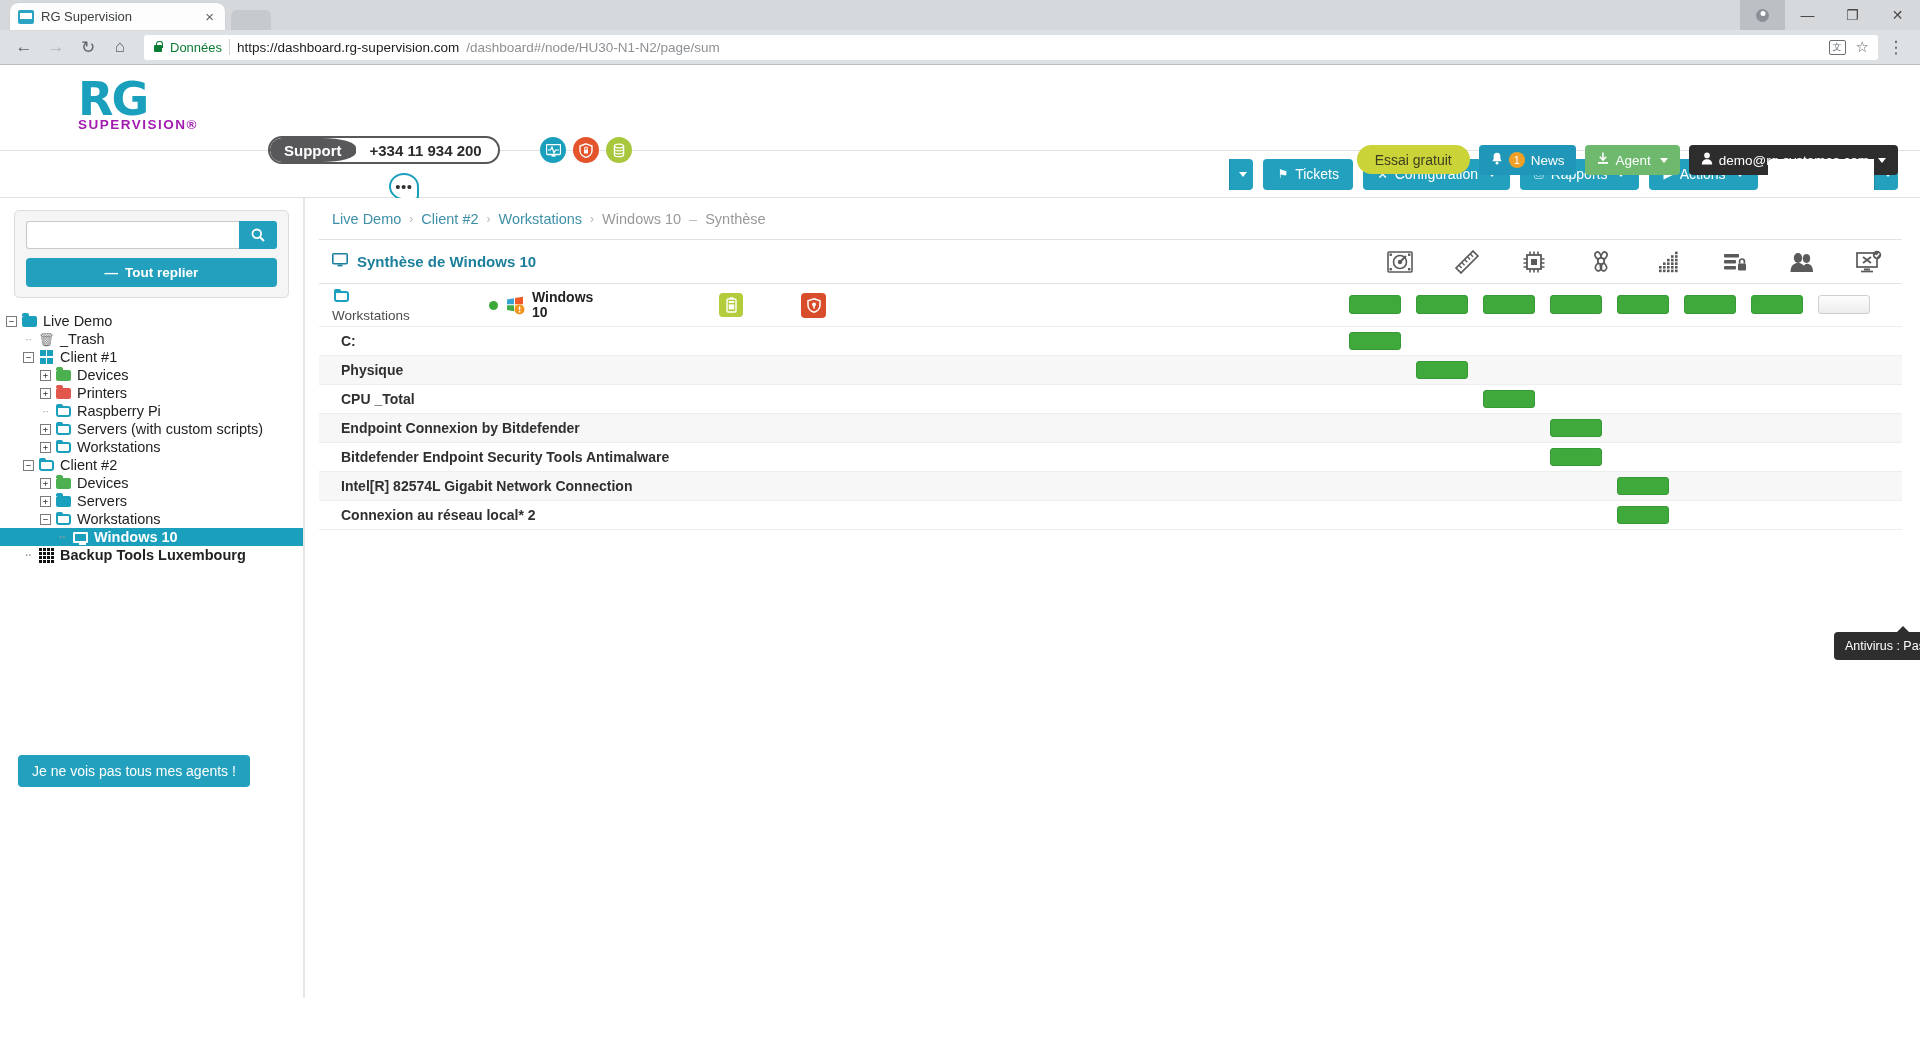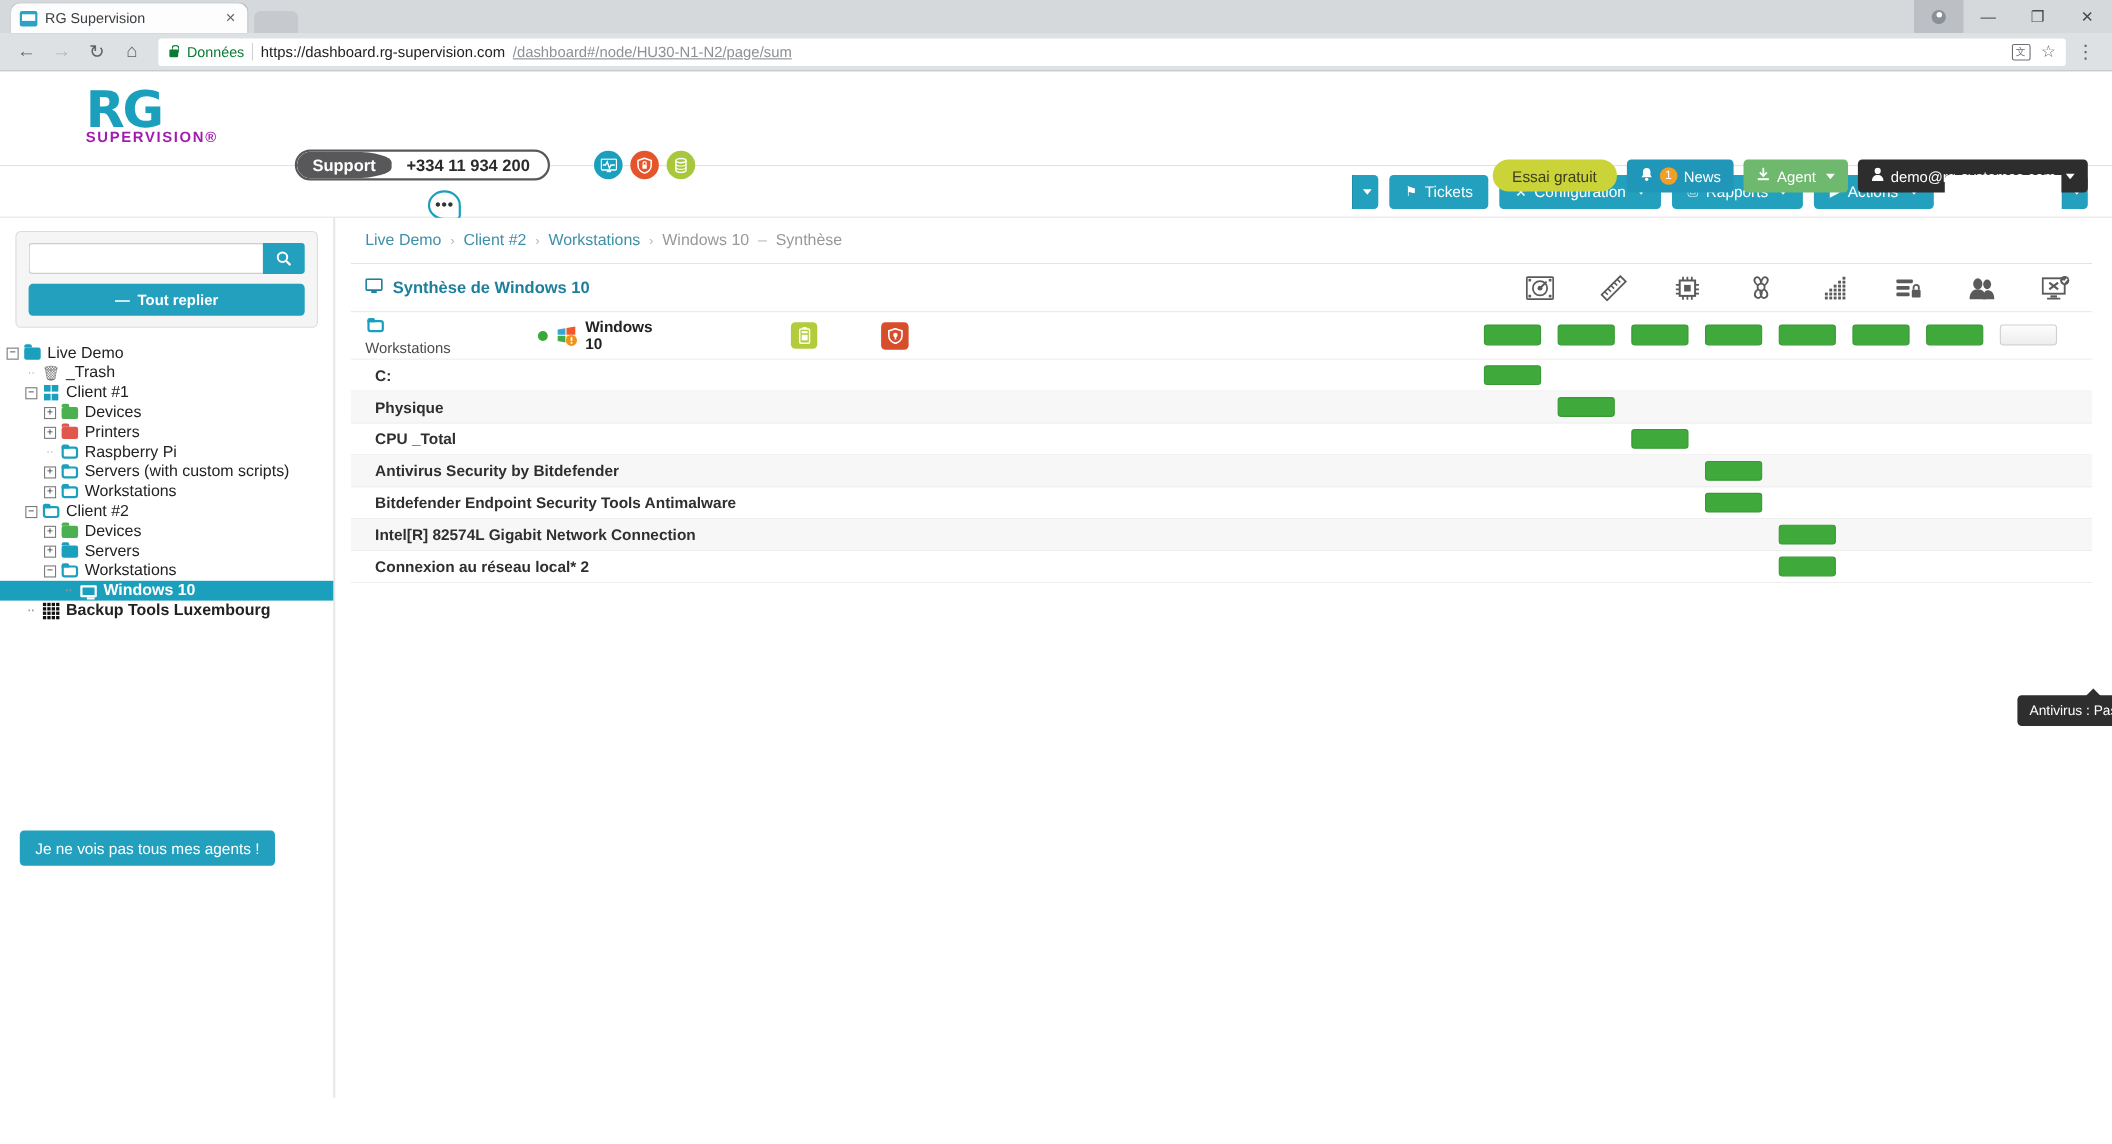--- a/index.html
+++ b/index.html
@@ -90,21 +90,21 @@
     content:""; position:absolute; left:1px; top:4px; width:8px; height:7px;
     background:#0a7b34; border-radius:1px;
   }
   .lock-icon::after{
     content:""; position:absolute; left:2.5px; top:0px; width:5px; height:6px;
     border:1.6px solid #0a7b34; border-bottom:none; border-radius:3px 3px 0 0;
   }
   .secure-text { color: #0a7b34; font-size: 13px; }
   .omni-sep { width:1px; height:16px; background:#d0d2d4; }
   .url-strong { color: #202124; }
-  .url-dim { color: #8d9094; text-decoration: underline; }
+  .url-dim { color: #8d9094; }
   .omni-right { margin-left:auto; display:flex; align-items:center; gap:10px;}
   .translate-ic { width:17px;height:15px;border:1.5px solid #6b6f73;border-radius:2px;
      display:flex;align-items:center;justify-content:center;font-size:9px;color:#6b6f73;}
   .star-ic { font-size:15px; color:#5f6368; }
 
   
   .app-header {
     height: 86px; background: #fff; position: relative;
     border-bottom: 1px solid #e2e2e2;
   }
@@ -829,21 +829,21 @@
             <span class="pill" style="left: 74px; top: 5px;"></span>
           </div>
         </div>
         <div class="row">
           <div class="row-label">CPU _Total</div>
           <div class="pill-area">
             <span class="pill" style="left: 141px; top: 5px;"></span>
           </div>
         </div>
         <div class="row">
-          <div class="row-label">Antivirus Security by Bitdefender</div>
+          <div class="row-label">Endpoint Connexion by Bitdefender</div>
           <div class="pill-area">
             <span class="pill" style="left: 208px; top: 5px;"></span>
           </div>
         </div>
         <div class="row">
           <div class="row-label">Bitdefender Endpoint Security Tools Antimalware</div>
           <div class="pill-area">
             <span class="pill" style="left: 208px; top: 5px;"></span>
           </div>
         </div>

